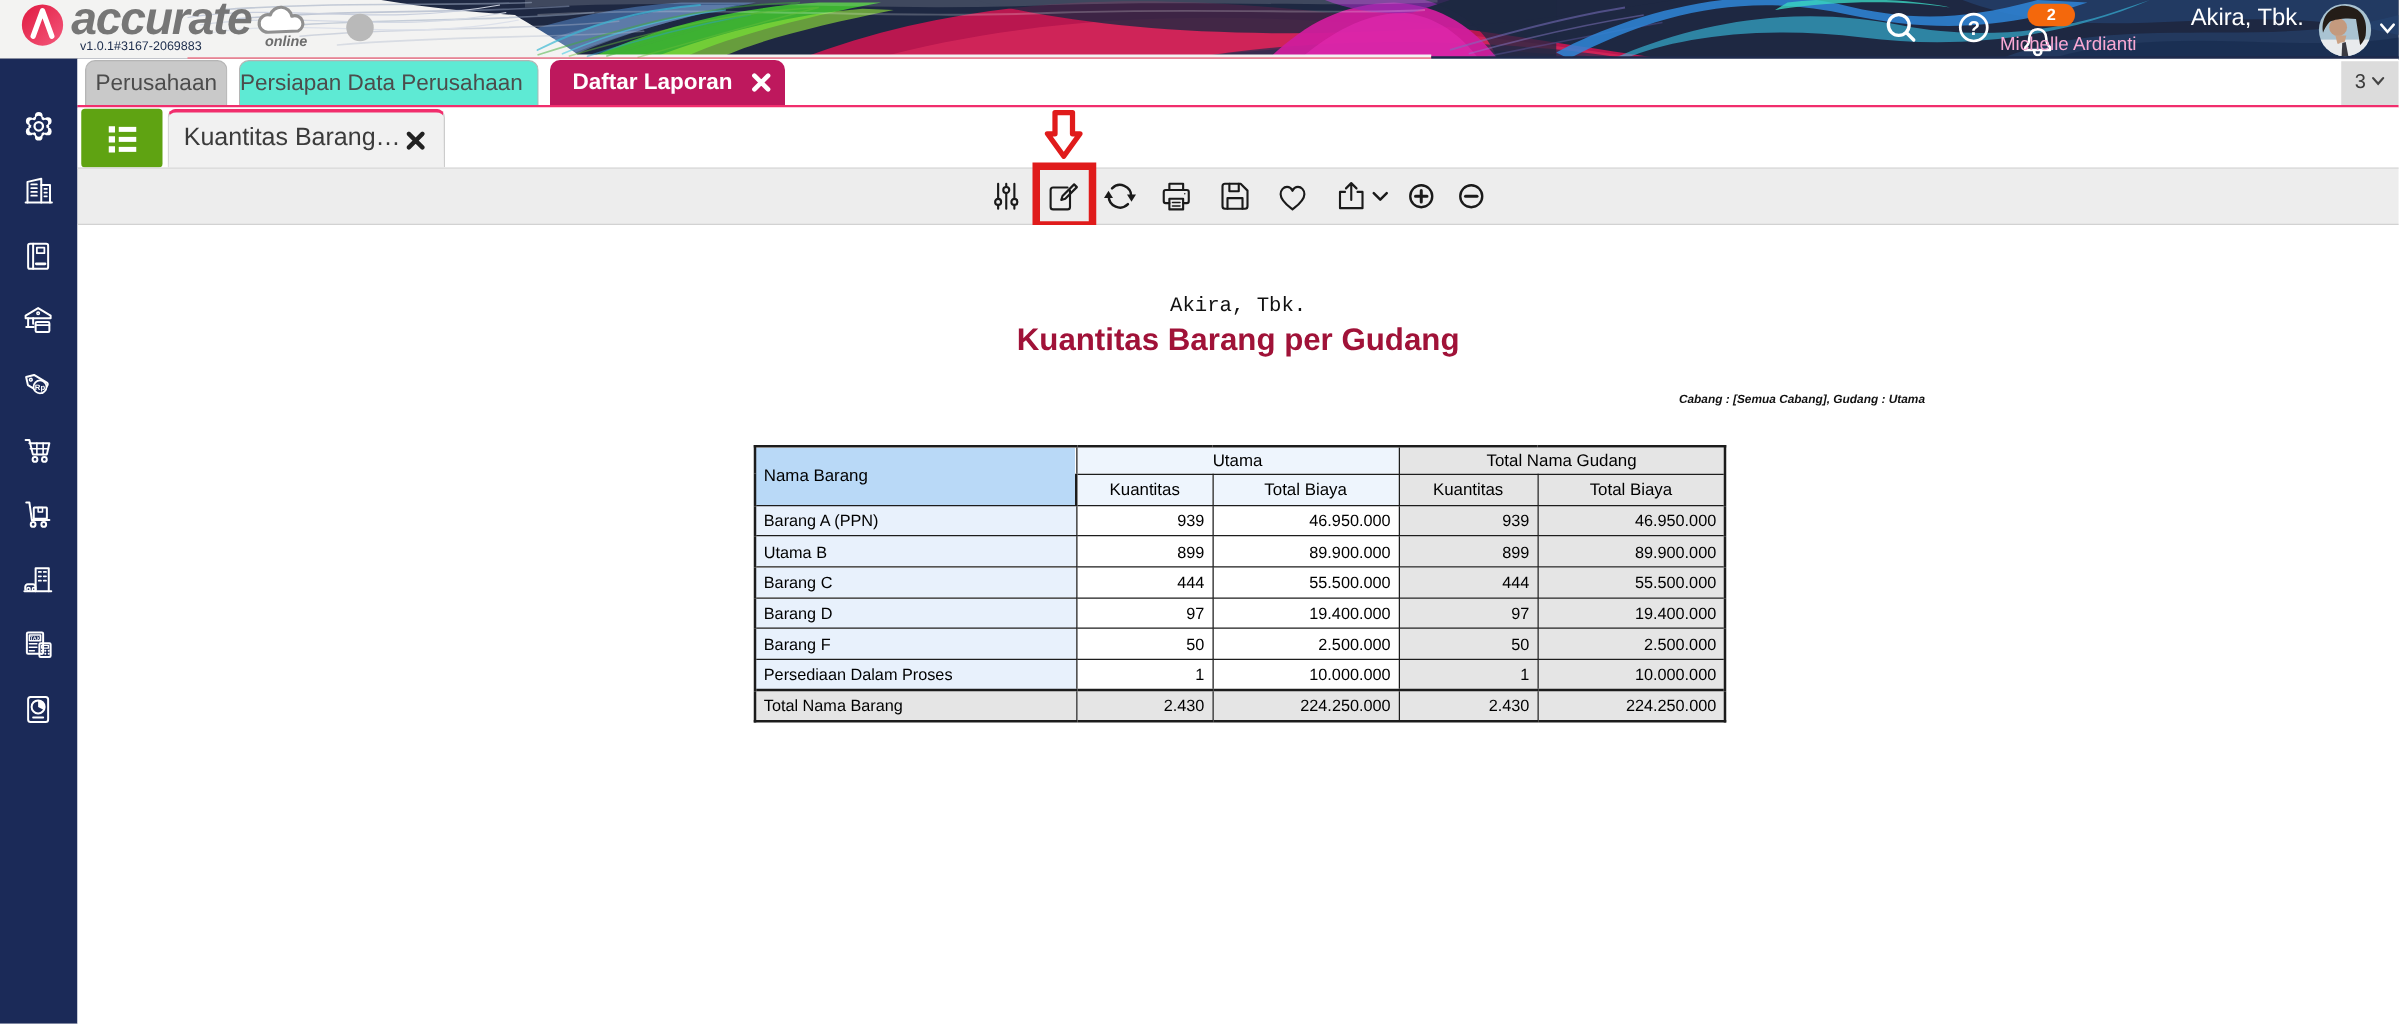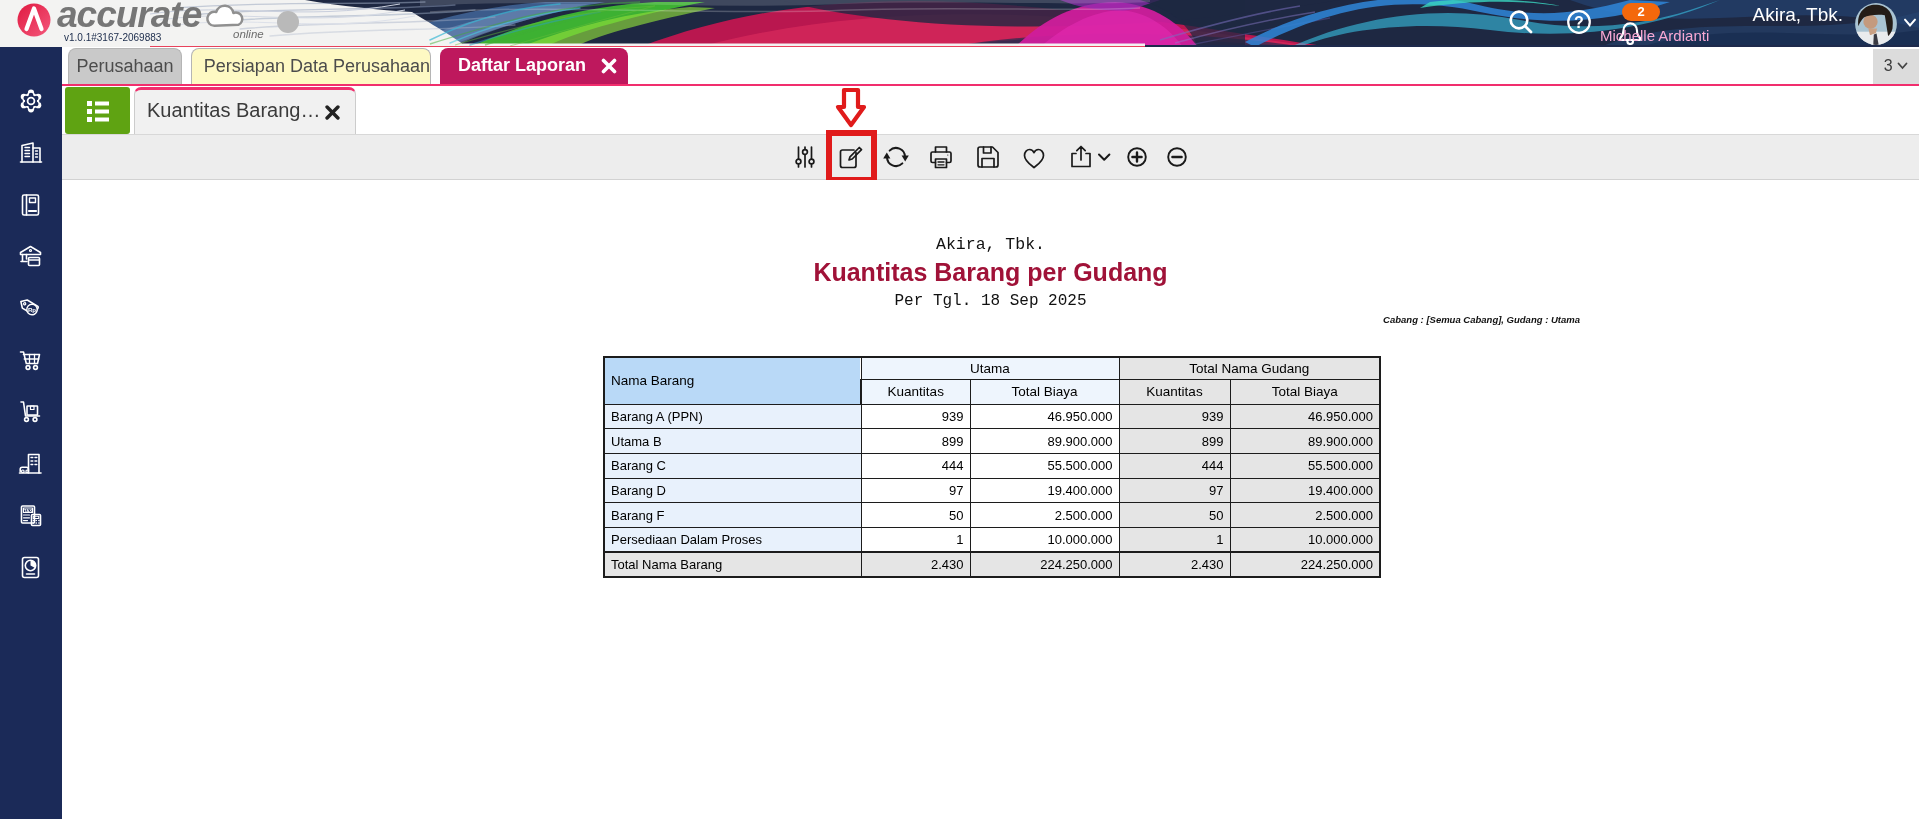--- a/index.html
+++ b/index.html
@@ -68,21 +68,21 @@
   <path d="M170,26 C250,14 320,34 415,16" stroke="#dde1ea" fill="none" stroke-width="1"></path>
 
   <circle cx="34" cy="20" r="16.5" fill="url(#redc)"></circle>
   <path d="M26.5,29 L34,8.5 L41.5,29" stroke="#fff" stroke-width="4.2" fill="none" stroke-linecap="round" stroke-linejoin="round"></path>
   <circle cx="288" cy="22" r="11" fill="#b9b9b9"></circle>
 </svg>
 <div class="abs" style="left:57px;top:-6px;font-size:37px;font-weight:bold;font-style:italic;color:#767676;letter-spacing:-1px;">accurate</div>
 <svg class="abs" style="left:203px;top:2px;" width="46" height="30" viewBox="0 0 52 34">
   <path d="M13,27 a8,8 0 1 1 2,-15.7 a10,10 0 0 1 19.4,1.2 a7,7 0 0 1 5.6,13.4 z" fill="#fff" stroke="#909090" stroke-width="2.8" stroke-linejoin="round"></path>
 </svg>
-<div class="abs" style="left:212px;top:28px;font-size:11.5px;font-weight:normal;font-style:italic;color:#6d6d6d;margin-left:21px;">online</div>
+<div class="abs" style="left:212px;top:28px;font-size:11.5px;font-weight:bold;font-style:italic;color:#6d6d6d;">online</div>
 <div class="abs" style="left:64px;top:32px;font-size:10px;color:#20304f;">v1.0.1#3167-2069883</div>
 
 <svg class="abs" style="left:1500px;top:0;" width="160" height="47" viewBox="0 0 160 47">
 
   <circle cx="19" cy="20" r="8.3" stroke="#fff" stroke-width="2.7" fill="none"></circle>
   <line x1="25.2" y1="26.2" x2="31" y2="32" stroke="#fff" stroke-width="2.7" stroke-linecap="round"></line>
 
   <circle cx="79" cy="22" r="10.8" stroke="#fff" stroke-width="2.2" fill="none"></circle>
   <text x="79" y="28" font-size="16" font-weight="bold" fill="#fff" text-anchor="middle" font-family="Liberation Sans">?</text>
 
@@ -212,21 +212,21 @@
     <circle cx="12.5" cy="10.5" r="5.2"></circle>
     <path d="M12.5,10.5 V5.3 A5.2,5.2 0 0 1 17.2,13 Z" fill="#fff" stroke="none"></path>
     <path d="M8.5,19 h8"></path>
   </g>
  </g>
 </svg>
 </div>
 
 <div class="abs" style="left:62px;top:47px;width:1857px;height:37px;background:#fff;">
   <div class="abs" style="left:6px;top:1px;width:114px;height:36px;background:#c9c9c9;border:1px solid #b5b5b5;border-bottom:none;border-radius:8px 8px 0 0;color:#4c4c4c;font-size:18px;text-align:center;line-height:34px;">Perusahaan</div>
-  <div class="abs" style="left:129px;top:1px;width:240px;height:36px;background:#fef9c3;border:1px solid #b5b5b5;border-bottom:none;border-radius:8px 8px 0 0;color:#4c4c4c;font-size:18px;text-align:right;line-height:34px;">Persiapan Data Perusahaan</div>
+  <div class="abs" style="left:129px;top:1px;width:240px;height:36px;background:#5eead4;border:1px solid #b5b5b5;border-bottom:none;border-radius:8px 8px 0 0;color:#4c4c4c;font-size:18px;text-align:left;line-height:34px;">Persiapan Data Perusahaan</div>
   <div class="abs" style="left:378px;top:1px;width:188px;height:36px;background:#be185d;border-radius:8px 8px 0 0;color:#fff;font-size:18px;font-weight:bold;text-align:left;line-height:34px;"><span style="margin-left:18px;">Daftar Laporan</span><svg style="position:absolute;right:11px;top:10px;" width="16" height="16" viewBox="0 0 14 14">
         <path d="M2.2,2.2 L11.8,11.8 M11.8,2.2 L2.2,11.8" stroke="#fff" stroke-width="3.2" stroke-linecap="round"></path>
       </svg></div>
   <div class="abs" style="left:1811px;top:2px;width:46px;height:35px;background:#dcdcdc;color:#3c3c3c;font-size:16px;text-align:center;line-height:34px;">3 <svg width="11" height="8" viewBox="0 0 11 8" style="vertical-align:1px;">
         <path d="M1.5,1.5 L5.5,6 L9.5,1.5" stroke="#444" stroke-width="1.8" fill="none" stroke-linecap="round"></path>
       </svg></div>
 </div>
 
 <div class="abs" style="left:62px;top:84px;width:1857px;height:2px;background:#f12e6d;"></div>
 
@@ -310,22 +310,21 @@
 
 <div class="abs" style="left:826px;top:130px;width:51px;height:53px;border:6px solid #e01b1b;"></div>
 
 <svg class="abs" style="left:830px;top:87px;" width="42" height="44" viewBox="0 0 42 44">
   <polygon points="14,3 28,3 28,20 34,20 21,38 8,20 14,20" fill="#fff" stroke="#e01b1b" stroke-width="4.2" stroke-linejoin="round"></polygon>
 </svg>
 
 <div class="abs" style="left:62px;top:180px;width:1857px;height:639px;background:#fff;">
   <div class="abs" style="left:0;top:55px;width:1857px;text-align:center;font-family:'Liberation Mono',monospace;font-size:16.5px;color:#111;"><span style="margin-left:0px;">Akira, Tbk.</span></div>
   <div class="abs" style="left:0;top:78px;width:1857px;text-align:center;font-size:25px;font-weight:bold;color:#a01238;">Kuantitas Barang per Gudang</div>
-  <div class="abs" style="left:0;top:112px;width:1857px;text-align:center;font-family:'Liberation Mono',monospace;font-size:16px;color:#111;">Per Tgl. 18 Sep 2025</div>
-  <div class="abs" style="left:0;top:134px;width:1478px;text-align:right;font-style:italic;font-size:9.5px;color:#111;font-weight:bold;margin-left:40px;">Cabang : [Semua Cabang], Gudang : Utama</div>
+  <div class="abs" style="left:0;top:134px;width:1478px;text-align:right;font-style:italic;font-size:9.5px;color:#111;font-weight:bold;">Cabang : [Semua Cabang], Gudang : Utama</div>
 
   <table id="rpt" style="position:absolute;left:541px;top:176px;border-collapse:collapse;table-layout:fixed;font-size:13px;color:#000;">
     <colgroup>
         <col style="width:257px">
         <col style="width:109px">
         <col style="width:149px">
         <col style="width:111px">
         <col style="width:150px">
       </colgroup>
     <tbody>

